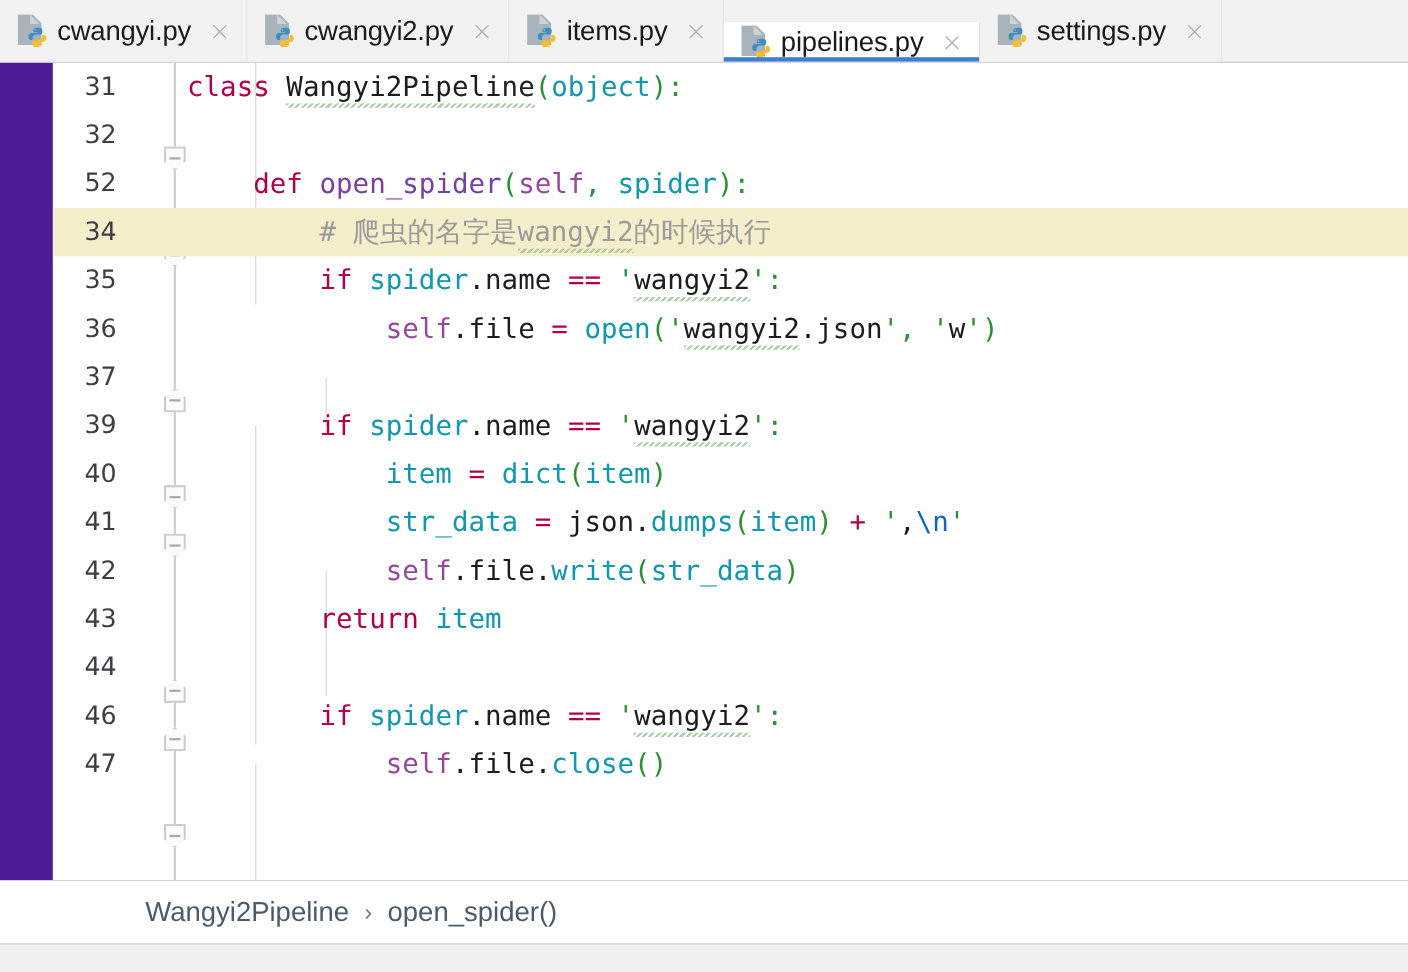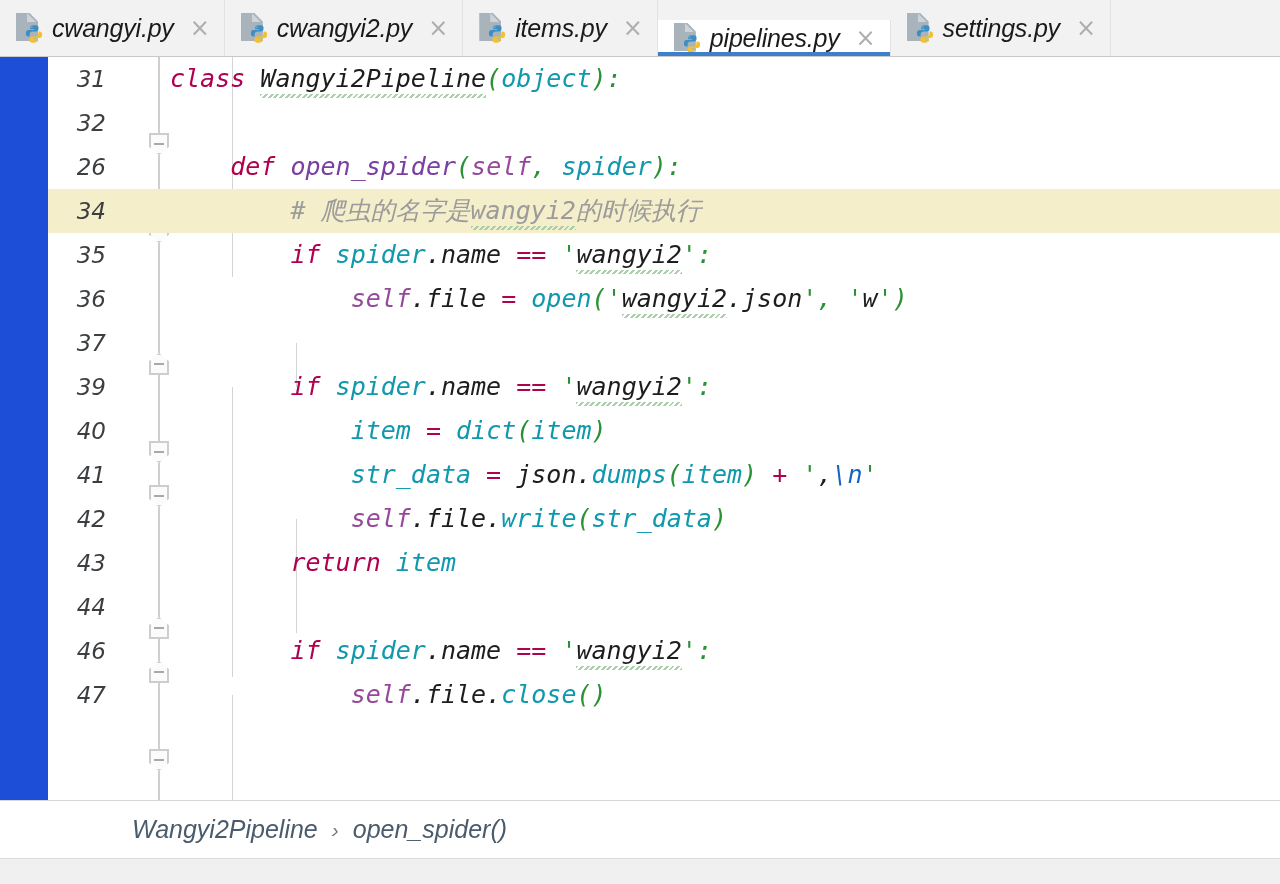--- a/index.html
+++ b/index.html
@@ -8,22 +8,21 @@
     margin: 0; padding: 0;
     width: 1280px; height: 884px;
     overflow: hidden;
     background: #ffffff;
     font-family: "Liberation Sans", sans-serif;
   }
 
   #app {
     width: 1280px; height: 884px;
     display: flex; flex-direction: column;
-    background: #1d4ed8;
-    font-style: italic;
+    background: #4c1d95;
   }
 
   
   .tabbar {
     height: 57px;
     flex: 0 0 57px;
     background: #f2f2f2;
     display: flex;
     align-items: stretch;
     border-bottom: 1px solid #c9c9c9;
@@ -308,21 +307,21 @@
             <div class="lineno">31</div>
             <div class="gutter"></div>
             <div class="code"><span class="kw">class</span> <span class="id"><span class="typo">Wangyi2Pipeline</span></span><span class="paren">(</span><span class="param">object</span><span class="paren">)</span><span class="paren">:</span></div>
           </div>
           <div class="row">
             <div class="lineno">32</div>
             <div class="gutter"></div>
             <div class="code"></div>
           </div>
           <div class="row">
-            <div class="lineno">26</div>
+            <div class="lineno">52</div>
             <div class="gutter"></div>
             <div class="code">    <span class="kw">def</span> <span class="fn">open_spider</span><span class="paren">(</span><span class="self">self</span><span class="paren">,</span> <span class="param">spider</span><span class="paren">)</span><span class="paren">:</span></div>
           </div>
           <div class="row highlight">
             <div class="lineno">34</div>
             <div class="gutter"></div>
             <div class="code">        <span class="cm"># 爬虫的名字是<span class="typo">wangyi2</span>的时候执行</span></div>
           </div>
           <div class="row">
             <div class="lineno">35</div>

